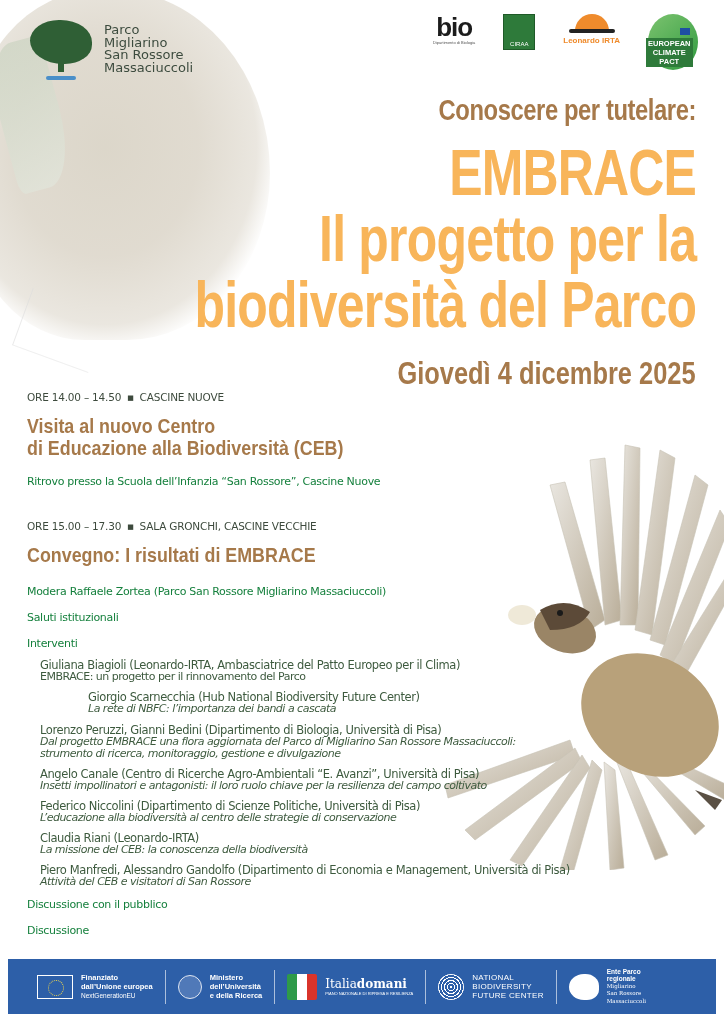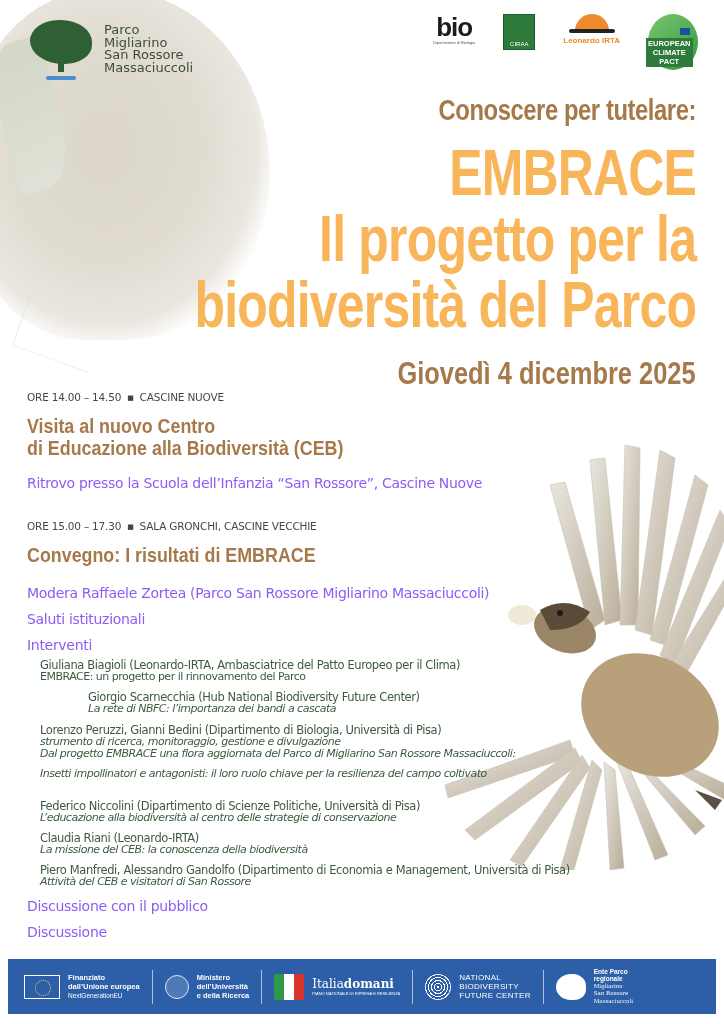--- a/index.html
+++ b/index.html
@@ -37,21 +37,21 @@
   
   .kicker { position:absolute; right:28px; top:94px; font-family:"Liberation Sans", sans-serif; font-weight:bold; font-size:29px; color:#a6794a; letter-spacing:-0.5px; transform:scaleX(0.82); transform-origin:right; }
   .main-title { position:absolute; right:28px; top:140px; text-align:right; font-family:"Liberation Sans", sans-serif; font-weight:bold; font-size:64px; line-height:66px; color:#f8b55a; letter-spacing:-1px; transform:scaleX(0.78); transform-origin:right; white-space:nowrap; }
   .date { position:absolute; right:28px; top:356px; font-family:"Liberation Sans", sans-serif; font-weight:bold; font-size:31px; color:#a6794a; transform:scaleX(0.82); transform-origin:right; white-space:nowrap; }
 
   
   .section { position:absolute; left:27px; }
   .slot { font-family:"DejaVu Sans", sans-serif; font-size:10.5px; color:#3d4a3d; letter-spacing:-0.2px; }
   .slot .bullet { display:inline-block; margin:0 6px; font-size:7px; vertical-align:middle; }
   .heading { font-family:"Liberation Sans", sans-serif; font-weight:bold; font-size:21px; line-height:22px; color:#a6794a; transform:scaleX(0.85); transform-origin:left; white-space:nowrap; }
-  .body-line { font-family:"DejaVu Sans", sans-serif; font-size:14px; color:#8b5cf6; white-space:nowrap; letter-spacing:-0.3px; }
+  .body-line { font-family:"DejaVu Sans", sans-serif; font-size:11px; color:#15803d; white-space:nowrap; letter-spacing:-0.3px; }
   .talk { position:absolute; left:40px; font-family:"DejaVu Sans", sans-serif; font-size:11.5px; line-height:12px; color:#3d5a3e; white-space:nowrap; letter-spacing:-0.4px; }
   .talk .title { font-style:italic; font-size:11px; letter-spacing:-0.5px; }
   .talk .title.upright { font-style:normal; }
 
   
   .footer { position:absolute; left:8px; top:959px; width:708px; height:55px; background:#2d5fa8; display:flex; align-items:center; }
   .fcell { display:flex; align-items:center; gap:8px; color:#fff; padding:0 12px; height:100%; }
   .fsep { width:1px; height:34px; background:rgba(255,255,255,0.6); }
   .eu-flag { width:36px; height:24px; border:1px solid #fff; position:relative; box-sizing:border-box; }
   .eu-flag::after { content:""; position:absolute; left:10px; top:4px; width:14px; height:14px; border:1px dotted #f5d94a; border-radius:50%; }
@@ -179,44 +179,45 @@
 <div class="talk" style="top:659px;">
   <div>Giuliana Biagioli (Leonardo-IRTA, Ambasciatrice del Patto Europeo per il Clima)</div>
   <div class="title upright">EMBRACE: un progetto per il rinnovamento del Parco</div>
 </div>
 <div class="talk" style="top:691px;margin-left:48px;">
   <div>Giorgio Scarnecchia (Hub National Biodiversity Future Center)</div>
   <div class="title">La rete di NBFC: l’importanza dei bandi a cascata</div>
 </div>
 <div class="talk" style="top:724px;">
   <div>Lorenzo Peruzzi, Gianni Bedini (Dipartimento di Biologia, Università di Pisa)</div>
+  <div class="title">Dal progetto EMBRACE una flora aggiornata del Parco di Migliarino San Rossore Massaciuccoli:</div>
   <div class="title">strumento di ricerca, monitoraggio, gestione e divulgazione</div>
-  <div class="title">Dal progetto EMBRACE una flora aggiornata del Parco di Migliarino San Rossore Massaciuccoli:</div>
 </div>
 <div class="talk" style="top:768px;">
+  <div>Angelo Canale (Centro di Ricerche Agro-Ambientali “E. Avanzi”, Università di Pisa)</div>
   <div class="title">Insetti impollinatori e antagonisti: il loro ruolo chiave per la resilienza del campo coltivato</div>
 </div>
 <div class="talk" style="top:800px;">
   <div>Federico Niccolini (Dipartimento di Scienze Politiche, Università di Pisa)</div>
   <div class="title">L’educazione alla biodiversità al centro delle strategie di conservazione</div>
 </div>
 <div class="talk" style="top:832px;">
   <div>Claudia Riani (Leonardo-IRTA)</div>
   <div class="title">La missione del CEB: la conoscenza della biodiversità</div>
 </div>
 <div class="talk" style="top:864px;">
   <div>Piero Manfredi, Alessandro Gandolfo (Dipartimento di Economia e Management, Università di Pisa)</div>
   <div class="title">Attività del CEB e visitatori di San Rossore</div>
 </div>
 
 <div class="section body-line" style="top:898px;">Discussione con il pubblico</div>
 <div class="section body-line" style="top:924px;">Discussione</div>
 
 <div class="footer">
-  <div class="fcell" style="padding-left:16px;">
+  <div class="fcell" style="padding-left:29px;">
     <div class="eu-flag"></div>
     <div class="ftxt">
       <div>Finanziato</div>
       <div>dall’Unione europea</div>
       <div class="thin">NextGenerationEU</div>
     </div>
   </div>
   <div class="fsep"></div>
   <div class="fcell">
     <div class="emblem"></div>

